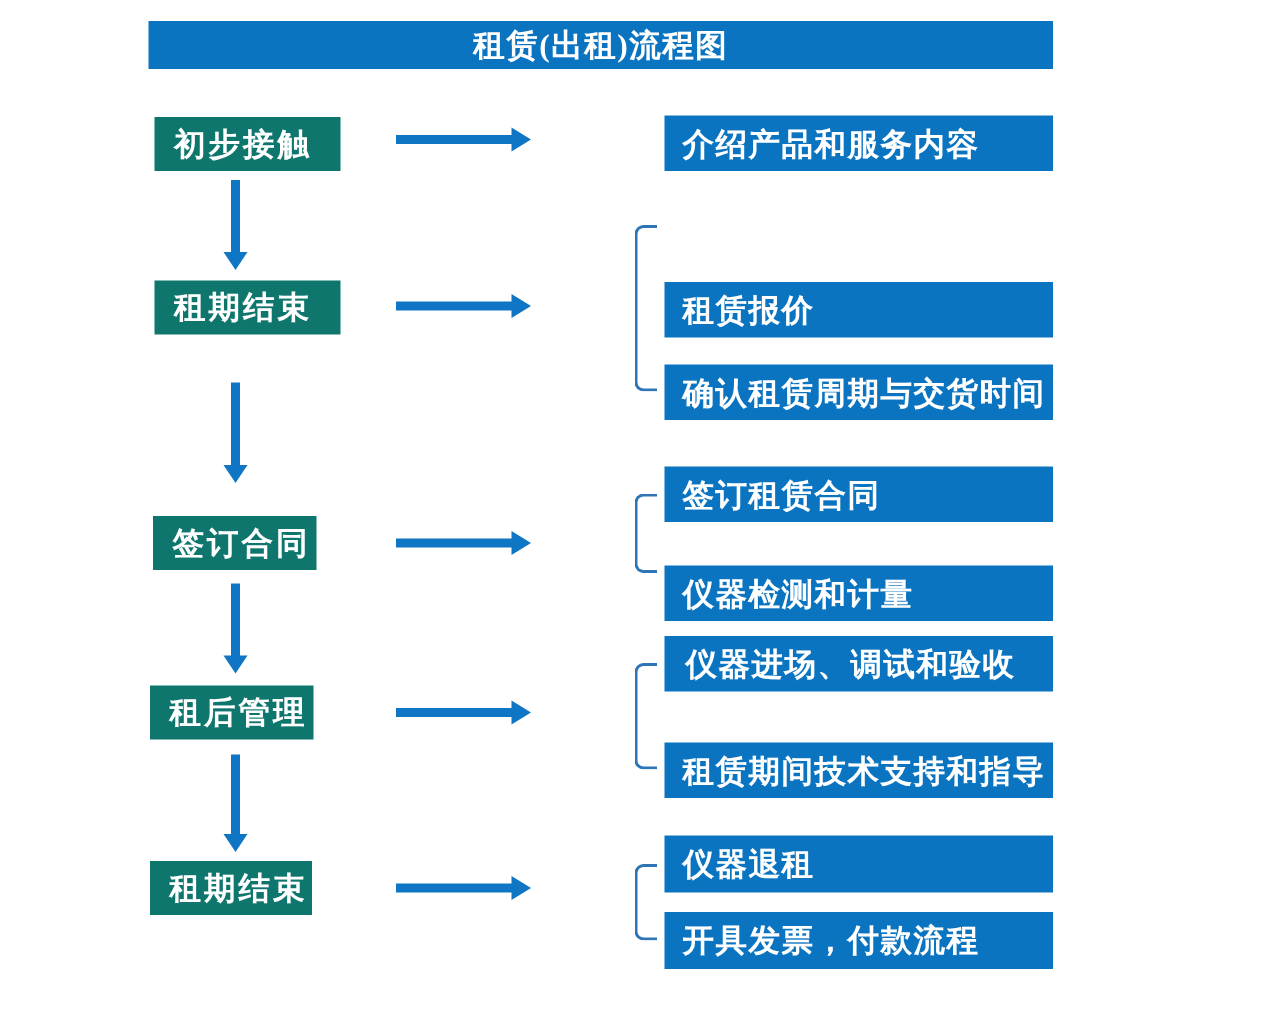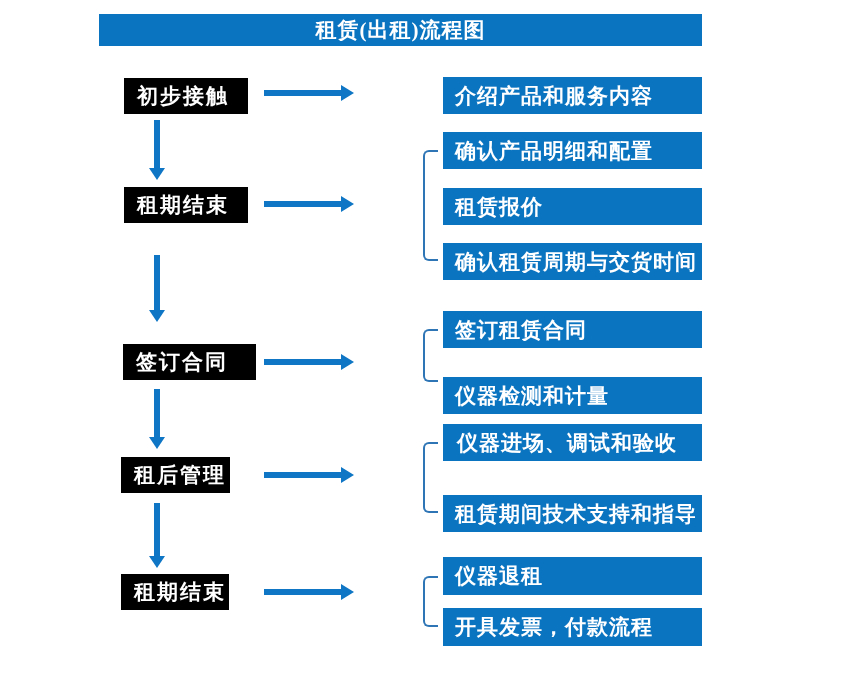--- a/index.html
+++ b/index.html
@@ -12,28 +12,28 @@
   }
   
   .titlebar{
     position:absolute;left:99px;top:14px;width:603px;height:32px;
     background:#0b74c0;color:#ffffff;
     display:flex;align-items:center;justify-content:center;
     font-size:21px;font-weight:bold;letter-spacing:1px;
   }
   
   .stage{
-    position:absolute;height:36px;background:#000000;color:#ffffff;
+    position:absolute;height:36px;background:#0f766e;color:#ffffff;
     display:flex;align-items:center;
     font-size:21px;font-weight:bold;letter-spacing:2px;
-    padding-left:13px;box-sizing:border-box;margin-left:21px;
+    padding-left:13px;box-sizing:border-box;
   }
   .s1{left:103px;top:78px;width:124px;}
   .s2{left:103px;top:187px;width:124px;}
-  .s3{left:102px;top:344px;width:133px;}
+  .s3{left:102px;top:344px;width:109px;}
   .s4{left:100px;top:457px;width:109px;}
   .s5{left:100px;top:574px;width:108px;}
   
   .detail{
     position:absolute;left:443px;width:259px;height:37px;
     background:#0b74c0;color:#ffffff;
     display:flex;align-items:center;
     font-size:21px;font-weight:bold;letter-spacing:1px;
     padding-left:12px;box-sizing:border-box;white-space:nowrap;
   }
@@ -96,23 +96,20 @@
     <span>租后管理</span>
   </div>
   <div class="stage s5">
     <span>租期结束</span>
   </div>
 
   <div class="detail d11">
     <span>介绍产品和服务内容</span>
   </div>
 
-  <div class="detail d21">
-    <span>确认产品明细和配置</span>
-  </div>
   <div class="detail d22">
     <span>租赁报价</span>
   </div>
   <div class="detail d23">
     <span>确认租赁周期与交货时间</span>
   </div>
 
   <div class="detail d31">
     <span>签订租赁合同</span>
   </div>

